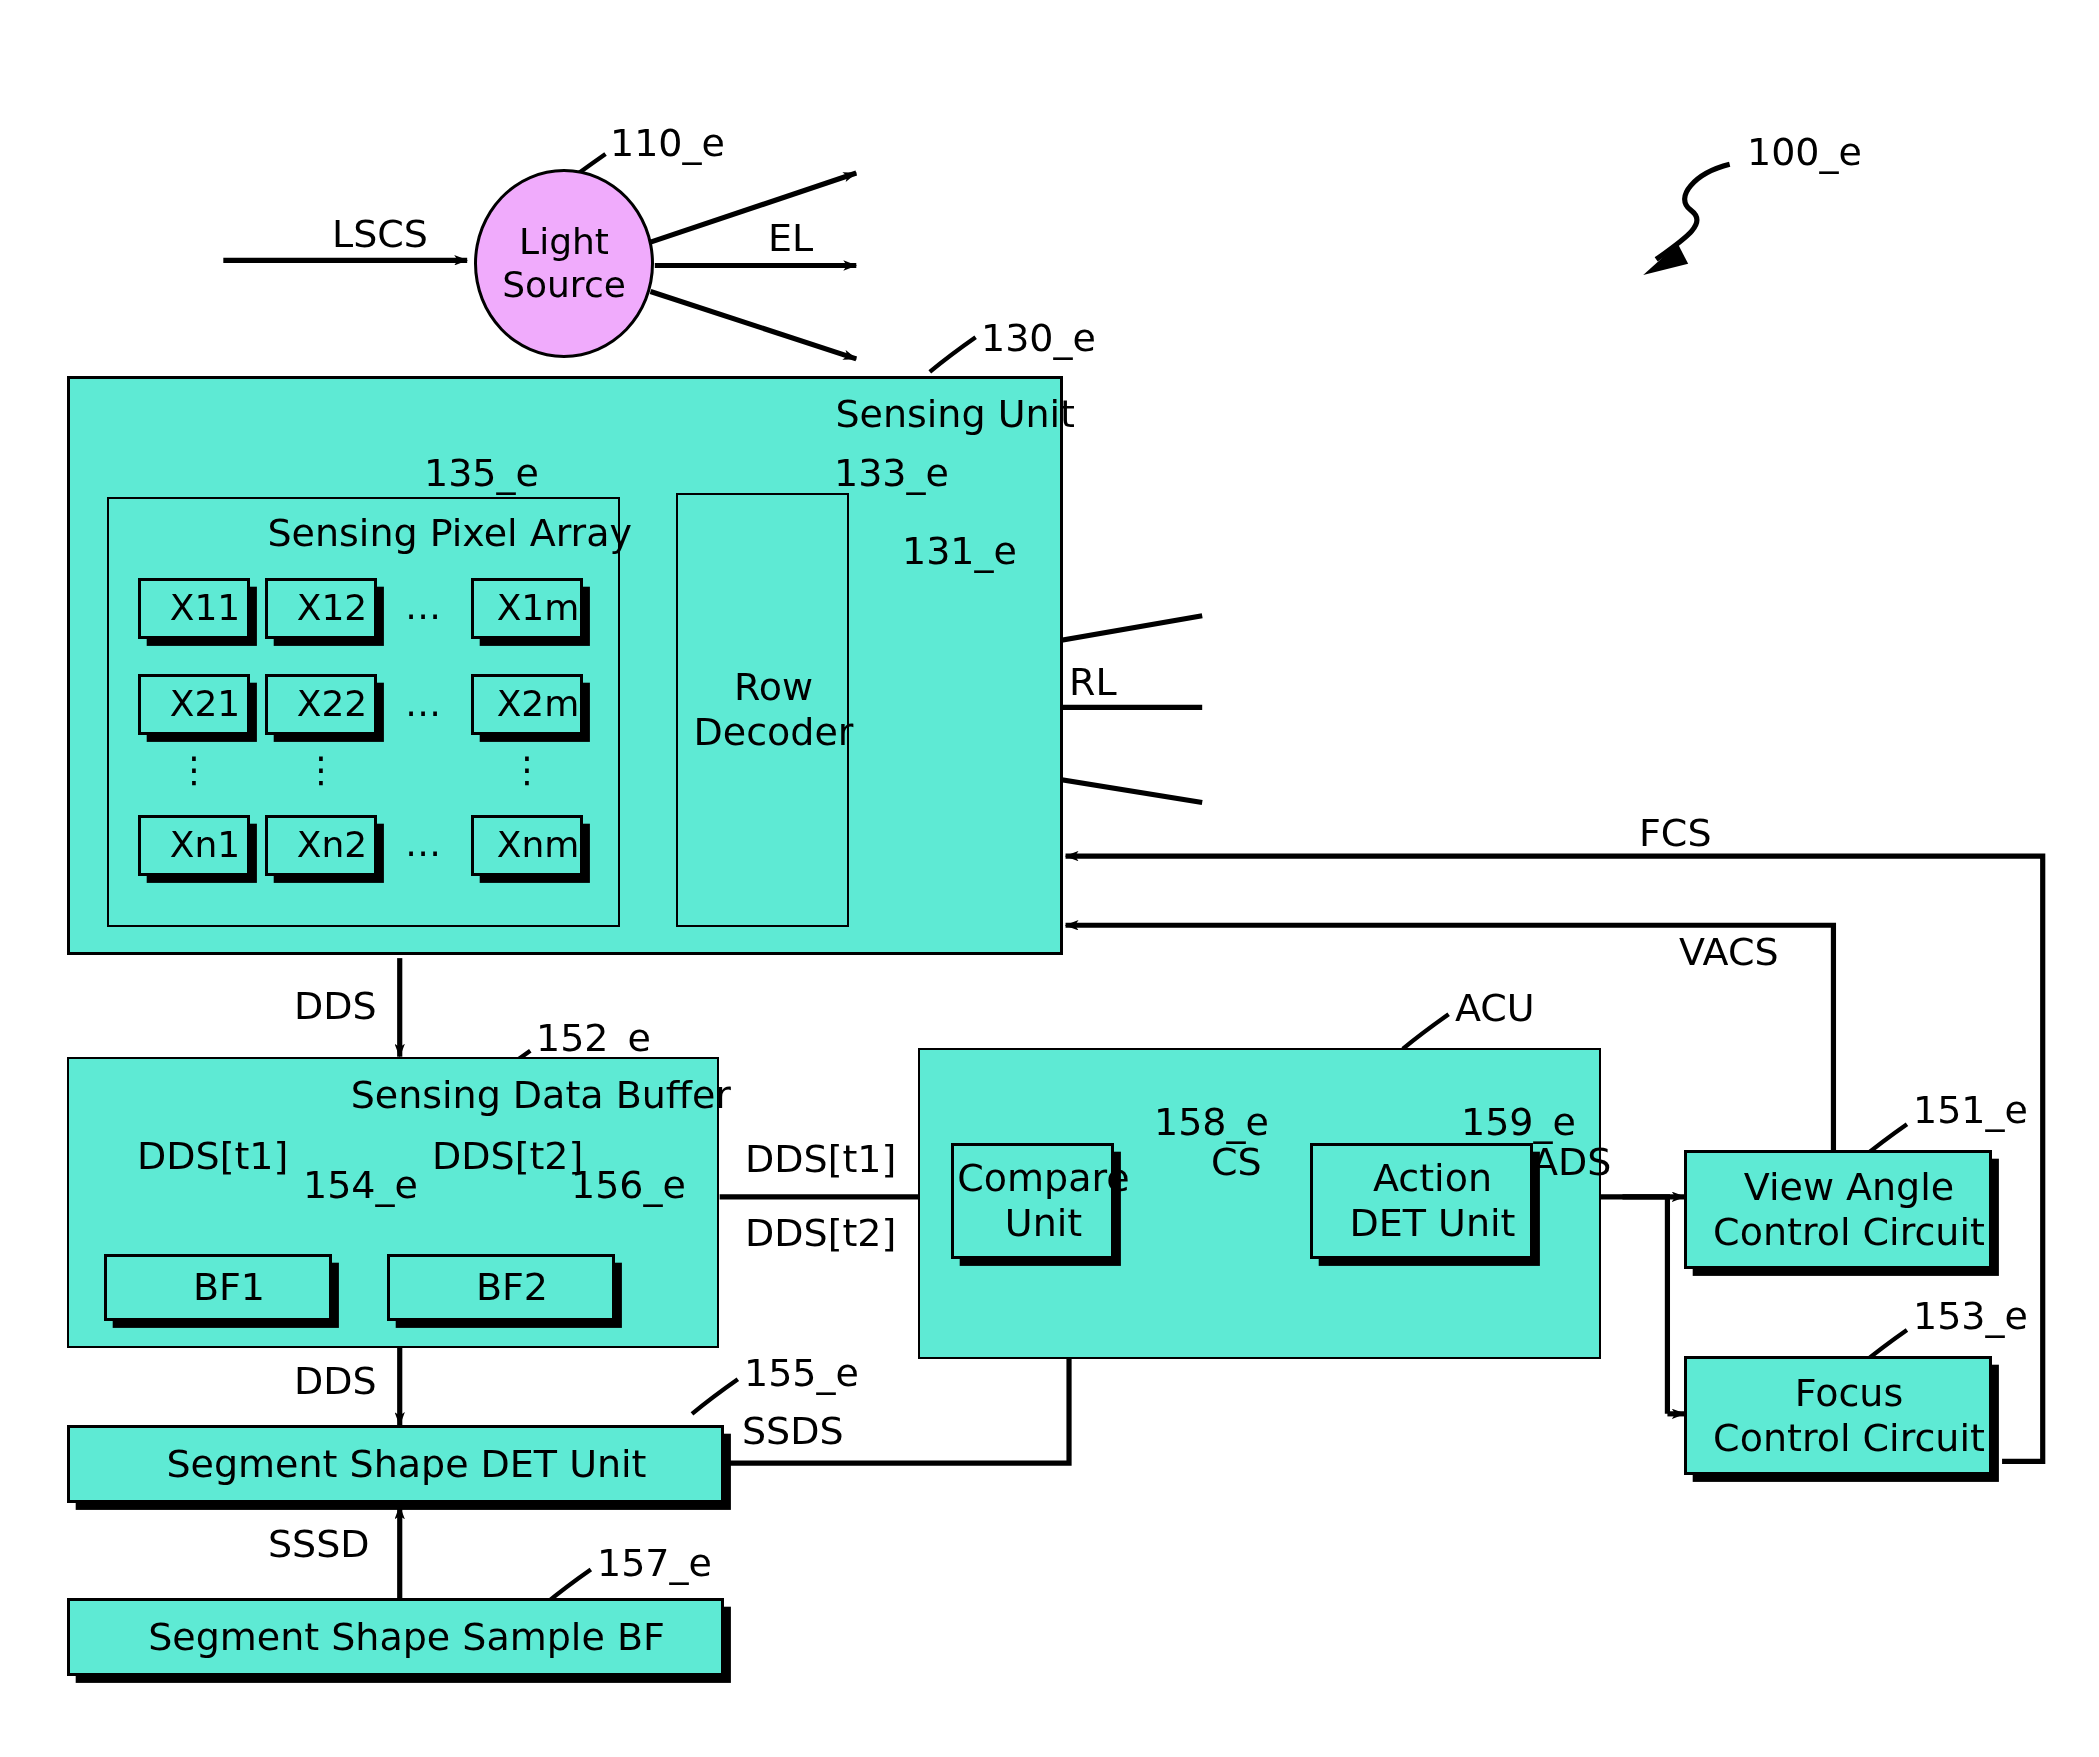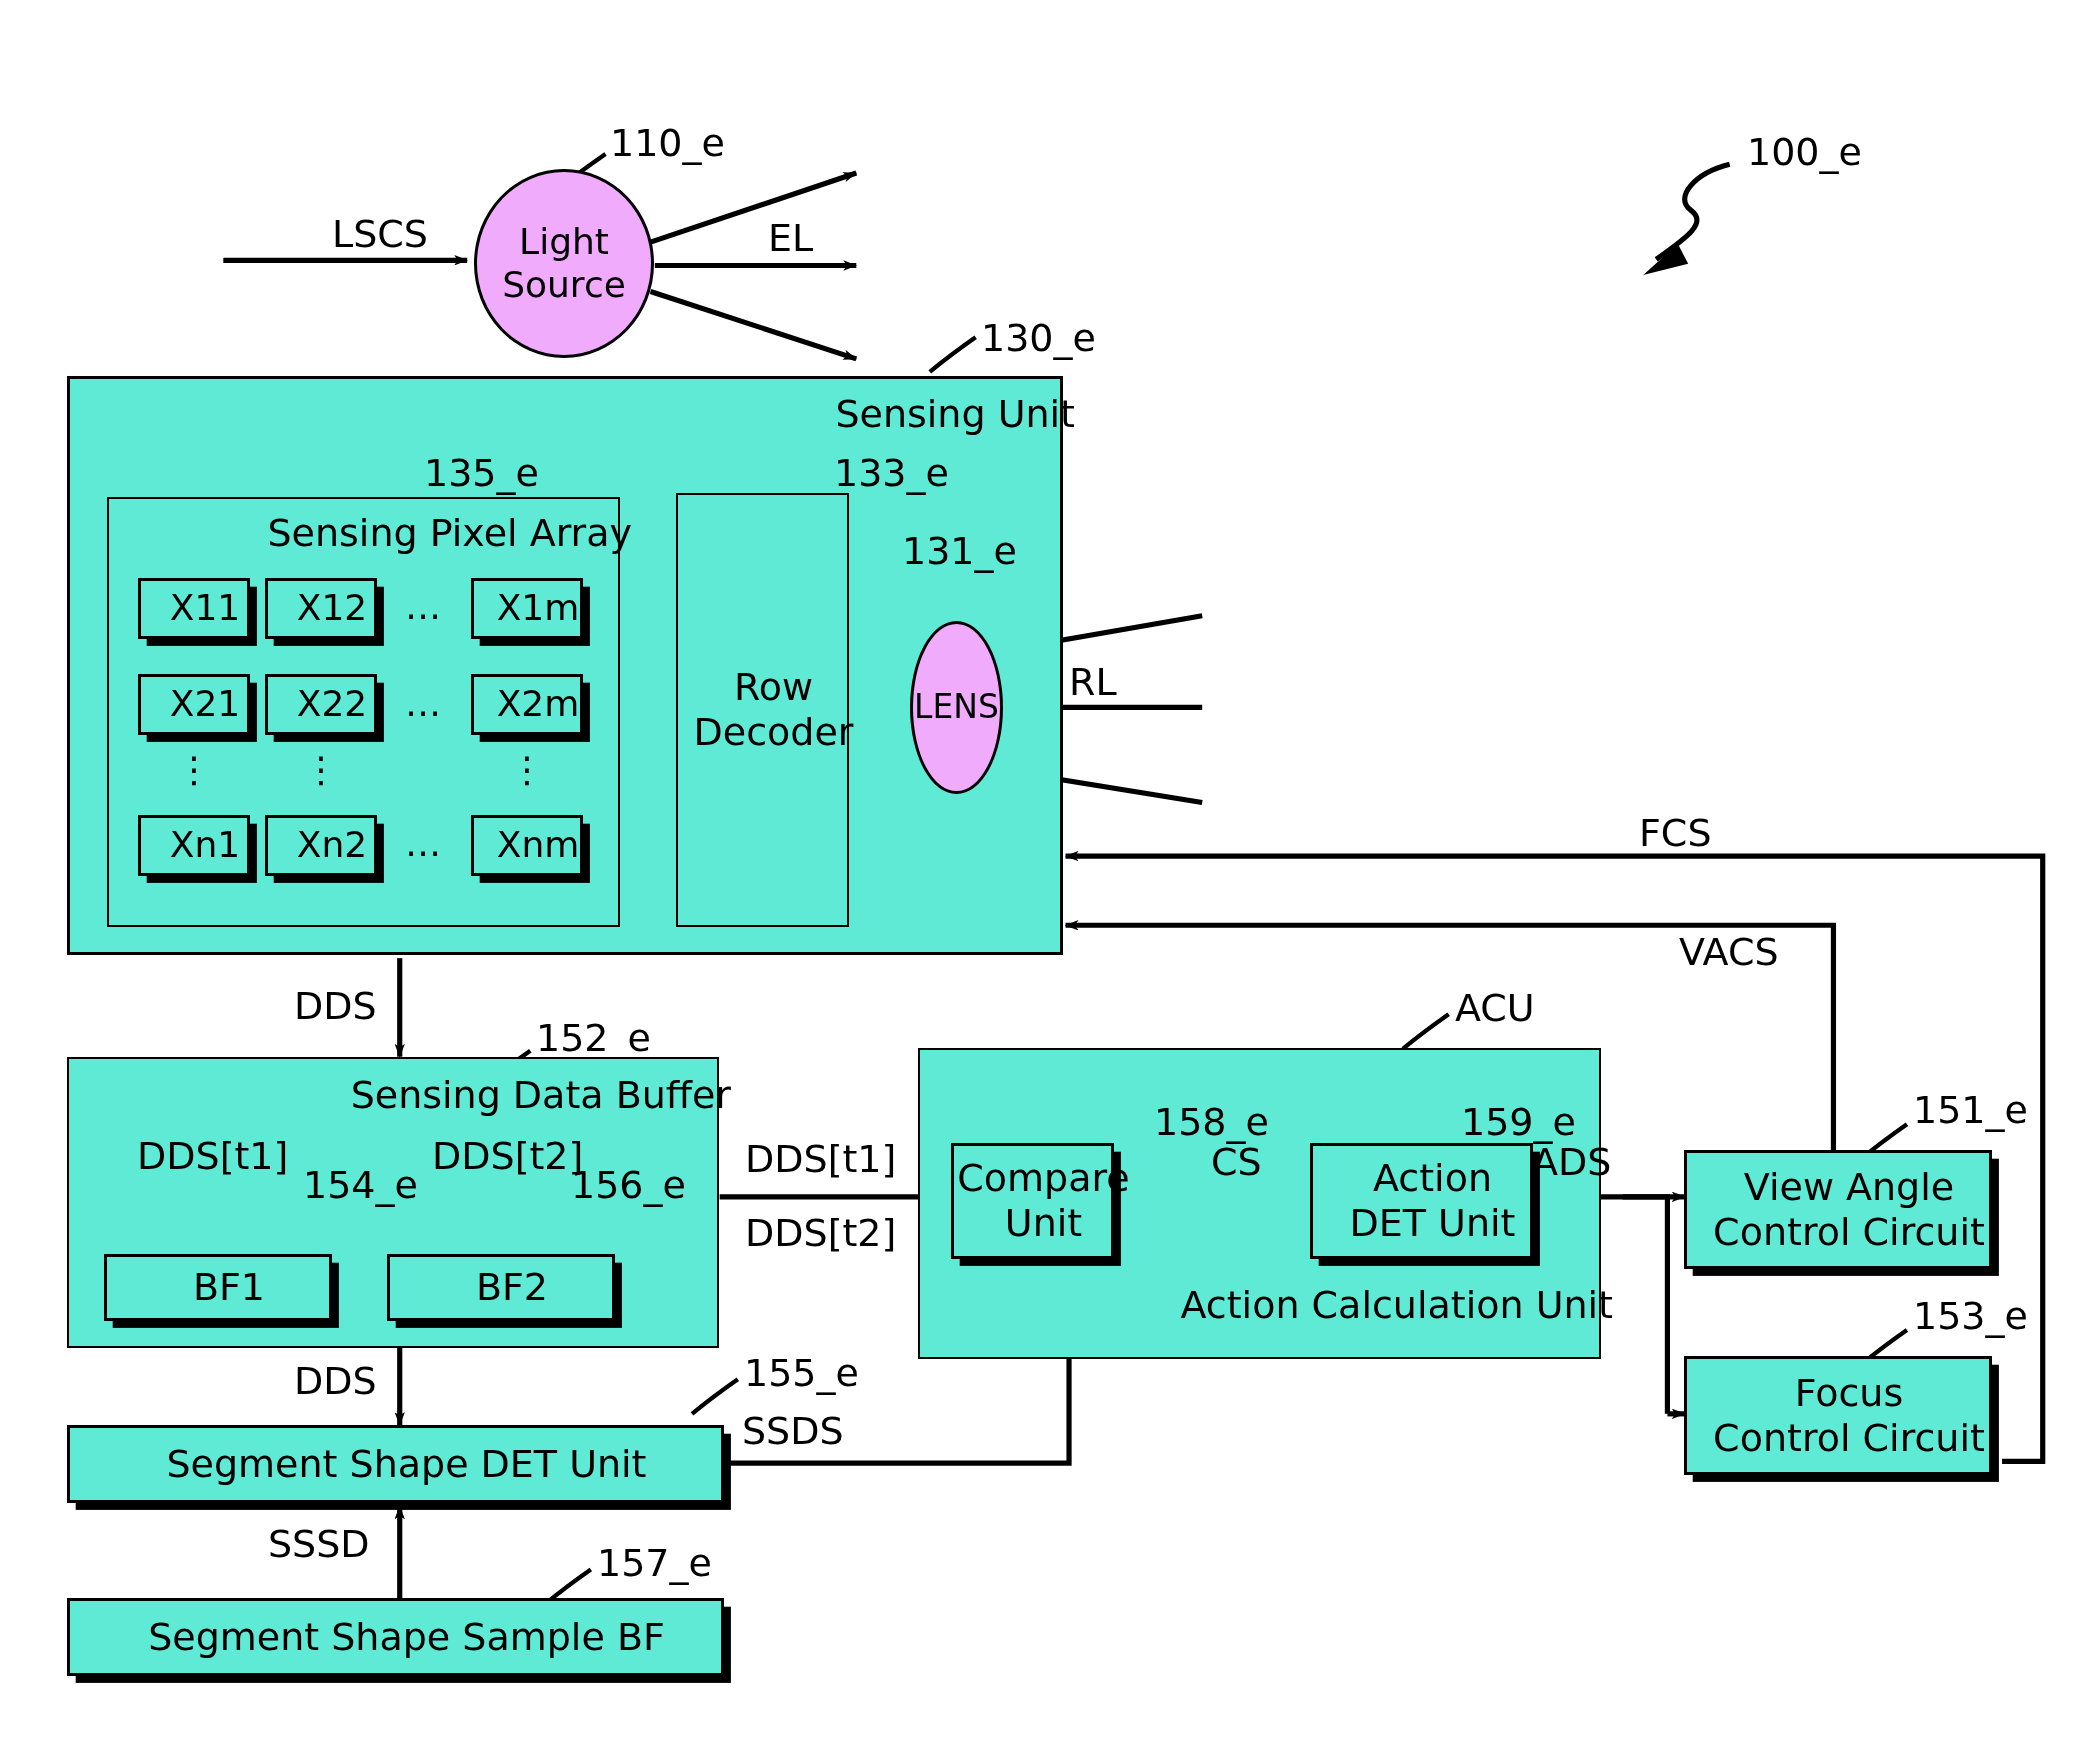--- a/index.html
+++ b/index.html
@@ -229,23 +229,20 @@
 
   <div class="box thin ctr f44" style="left:676px; top:493px; width:173px; height:434px;">
     <div>
       <div>Row</div>
       <div>Decoder</div>
     </div>
   </div>
 
   <div class="reftag f44" style="left:902px; top:529px;">131_e</div>
 
-  <div class="ellipse f38" style="left:910px; top:621px; width:93px; height:173px; border-width:3.5px;">
-    <span>LENS</span>
-  </div>
 
   <div class="sig f44" style="left:1069px; top:660px;">RL</div>
 
   <div class="sig f44" style="left:1639px; top:811px;">FCS</div>
   <div class="sig f44" style="left:1639px; top:930px;margin-left:40px;">VACS</div>
 
   <div class="sig f44" style="left:294px; top:984px;">DDS</div>
 
   <div class="reftag f44" style="left:536px; top:1016px;">152_e</div>
 
@@ -297,21 +294,20 @@
 
   <div class="box shadow ctr f44" style="left:1294px; top:1143px; width:223px; height:116px;margin-left:16px;">
     <div>
       <div>Action</div>
       <div>DET Unit</div>
     </div>
   </div>
 
   <div class="sig f44" style="left:1532px; top:1140px;">ADS</div>
 
-  <div class="boxlabel f44" style="left:918px; top:1284px; width:683px;">Action Calculation Unit</div>
 
   <div class="reftag f44" style="left:1913px; top:1088px;">151_e</div>
 
   <div class="box shadow ctr f44" style="left:1684px; top:1150px; width:308px; height:119px;">
     <div>
       <div>View Angle</div>
       <div>Control Circuit</div>
     </div>
   </div>
 

